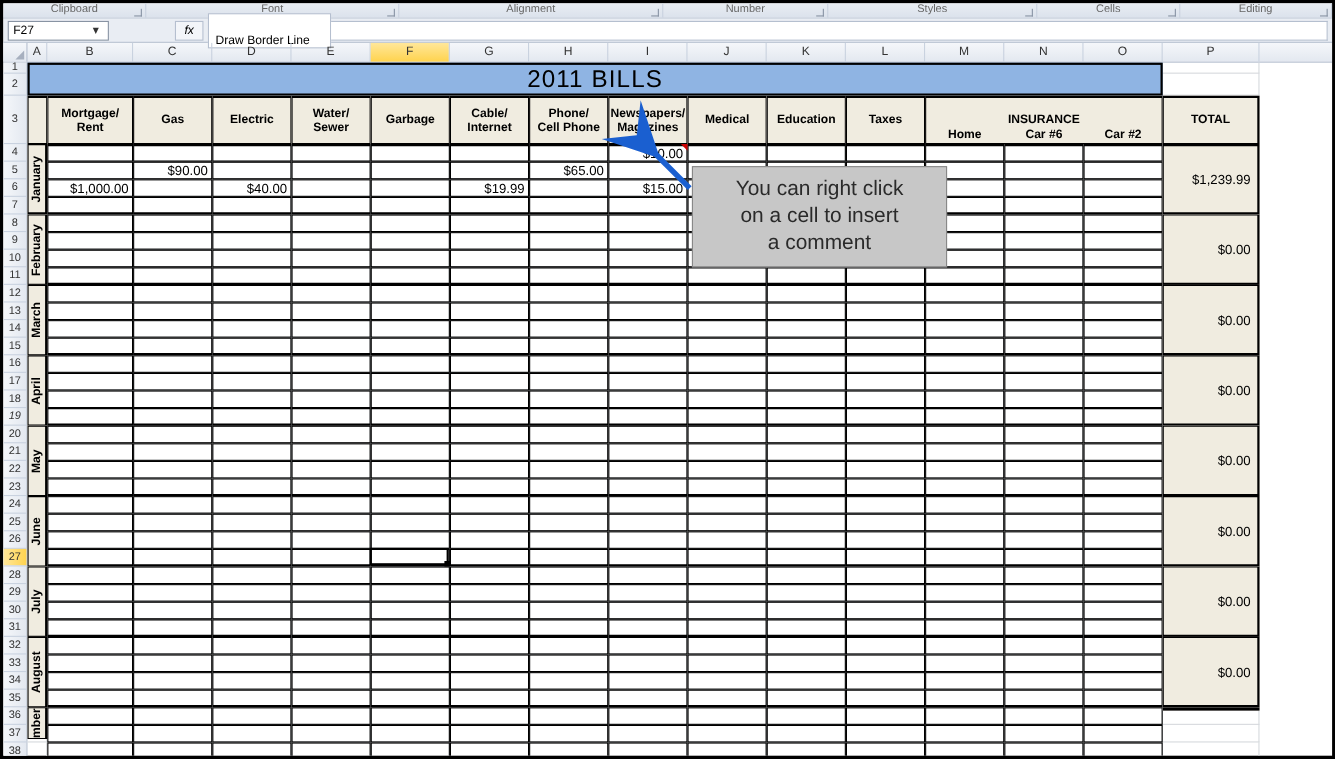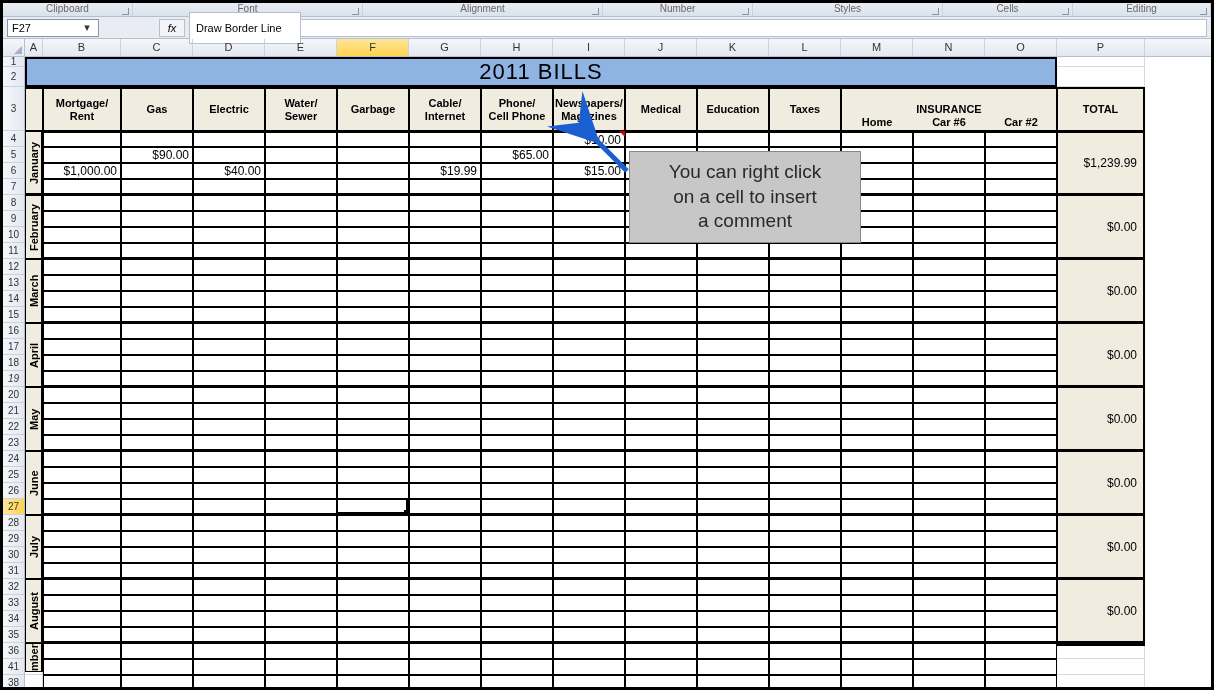--- a/index.html
+++ b/index.html
@@ -71,21 +71,21 @@
     display:flex;align-items:center;justify-content:center;
     font-style: italic;
     font-size: 11px;
   }
   .formula-input {
     height: 32px;
     margin-left: 4px;
     border: 1px solid #b5bfcf;
     background: #fff;
     padding: 0 6px;
-    display:flex;align-items:center;
+    display:flex;align-items:flex-end;
     width: 112px;
     font-size: 11px;
   }
   .formula-rest {
     flex:1;
     height:18px;
     border:1px solid #b5bfcf;
     border-left:none;
     background:#fff;
   }
@@ -319,21 +319,21 @@
       <div class="rowhdr sel" style="height: 16px;">27</div>
       <div class="rowhdr" style="height: 16px;">28</div>
       <div class="rowhdr" style="height: 16px;">29</div>
       <div class="rowhdr" style="height: 16px;">30</div>
       <div class="rowhdr" style="height: 16px;">31</div>
       <div class="rowhdr" style="height: 16px;">32</div>
       <div class="rowhdr" style="height: 16px;">33</div>
       <div class="rowhdr" style="height: 16px;">34</div>
       <div class="rowhdr" style="height: 16px;">35</div>
       <div class="rowhdr" style="height: 16px;">36</div>
-      <div class="rowhdr" style="height: 16px;">41</div>
+      <div class="rowhdr" style="height: 16px;">37</div>
       <div class="rowhdr" style="height: 16px;">38</div>
     </div>
   <div class="sheet">
       <div class="sheet-inner" id="sheet">
         <div class="cell" style="left: 0px; top: 0px; width: 18px; height: 10px;"></div>
         <div class="cell" style="left: 18px; top: 0px; width: 78px; height: 10px;"></div>
         <div class="cell" style="left: 96px; top: 0px; width: 72px; height: 10px;"></div>
         <div class="cell" style="left: 168px; top: 0px; width: 72px; height: 10px;"></div>
         <div class="cell" style="left: 240px; top: 0px; width: 72px; height: 10px;"></div>
         <div class="cell" style="left: 312px; top: 0px; width: 72px; height: 10px;"></div>

